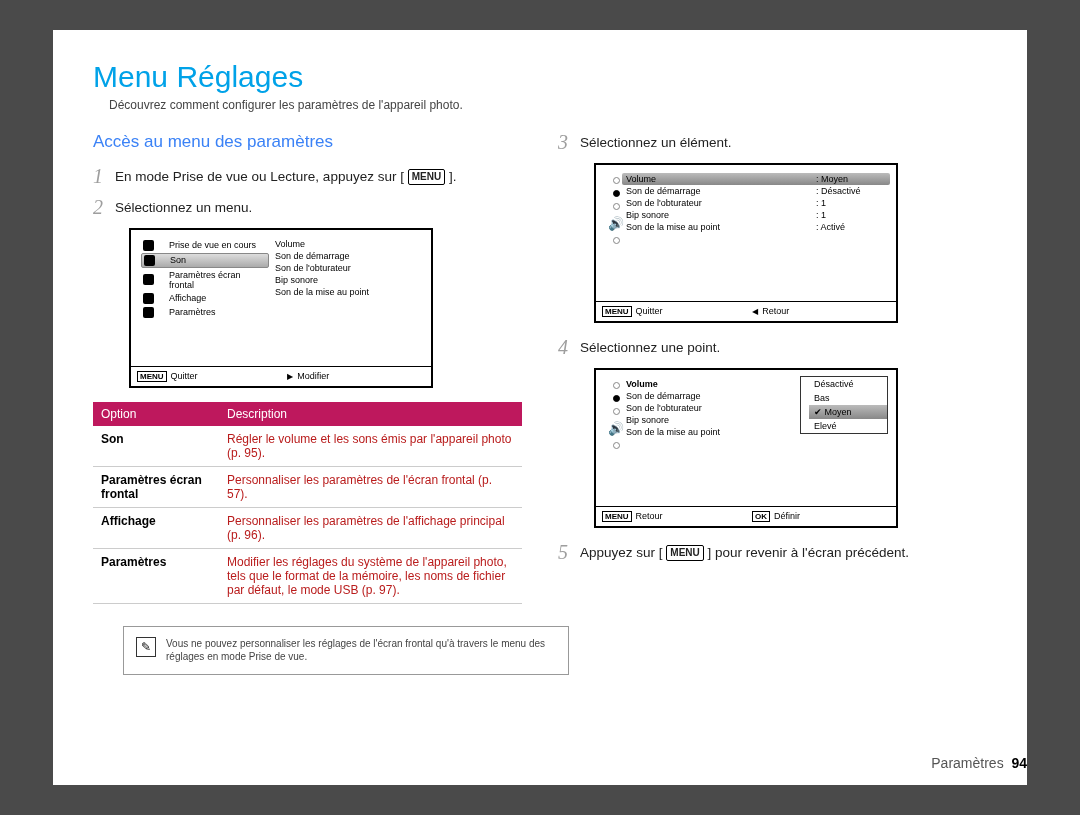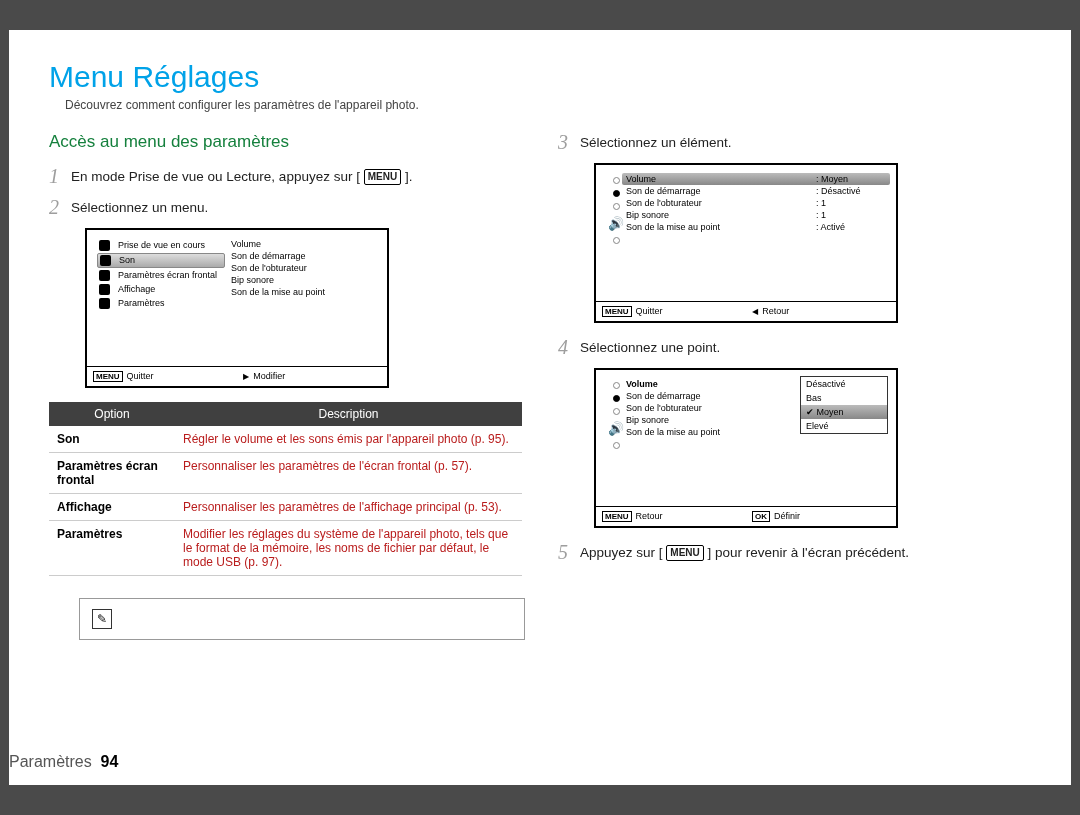--- a/index.html
+++ b/index.html
@@ -1,68 +1,68 @@
 <!DOCTYPE html>
 <html><head>
 <meta charset="utf-8">
 <style>
   html,body{margin:0;padding:0;background:#4a4a4a;font-family:Arial,Helvetica,sans-serif;color:#000;}
-  .page{width:1062px;height:755px;margin:30px auto;background:#fff;position:relative;padding:30px 40px 20px 40px;box-sizing:border-box;}
+  .page{width:974px;height:755px;margin:30px auto;background:#fff;position:relative;padding:30px 40px 20px 40px;box-sizing:border-box;}
   .page-title{font-size:30px;font-weight:400;color:#00a2e8;margin:0 0 4px 0;}
   .page-subtitle{font-size:12px;color:#444;margin:0 0 20px 16px;}
   .columns{display:flex;gap:36px;}
   .col{flex:1;}
-  .section-heading{color:#15803d;font-size:17px;font-weight:400;margin:0 0 14px 0;}
+  .section-heading{color:#3b82f6;font-size:17px;font-weight:400;margin:0 0 14px 0;}
   .step{display:flex;margin:0 0 10px 0;align-items:flex-start;font-size:13.5px;color:#222;}
   .step .num{color:#9e9e9e;font-style:italic;font-family:Georgia,serif;font-size:20px;width:22px;flex-shrink:0;line-height:1;}
   .step .txt{line-height:1.4;padding-top:2px;}
   .btn-label{display:inline-block;border:1px solid #000;border-radius:2px;padding:0 3px;font-weight:700;font-size:10px;line-height:14px;vertical-align:1px;}
 
   
   .shot{border:2px solid #000;width:300px;margin:6px 0 14px 36px;font-size:10px;color:#000;}
   .shot-inner{padding:8px 10px;min-height:120px;}
   .shot-foot{display:flex;border-top:1px solid #000;font-size:9px;}
   .shot-foot>div{flex:1;padding:4px 6px;display:flex;align-items:center;gap:4px;}
   .shot-foot .tag{font-weight:700;font-size:8px;border:1px solid #000;padding:0 2px;}
   .shot-foot .tri{font-size:8px;}
   .menu-left{float:left;width:128px;}
   .menu-right{margin-left:134px;}
-  .ml-item{display:flex;align-items:center;gap:8px;padding:1px 2px;margin:1px 0;font-size:9px;}
+  .ml-item{display:flex;align-items:center;gap:15px;padding:1px 2px;margin:1px 0;font-size:9px;}
   .ml-item.sel{background:linear-gradient(#ddd,#aaa);border:1px solid #888;border-radius:2px;}
   .ml-icon{display:inline-block;width:11px;height:11px;background:#000;border-radius:2px;}
   .mr-item{font-size:9px;padding:1px 0;}
 
   
   .sub{display:flex;}
   .sub-left{width:20px;display:flex;flex-direction:column;align-items:center;gap:6px;padding-top:4px;}
   .dot{width:5px;height:5px;border:1px solid #888;border-radius:50%;}
   .dot.filled{background:#000;border-color:#000;}
   .spk{font-size:13px;}
   .sub-list{flex:1;}
   .sub-row{display:flex;font-size:9px;padding:1px 0;}
   .sub-row .k{flex:1;}
   .sub-row .v{width:70px;}
   .sub-row.sel{background:linear-gradient(#bbb,#888);color:#000;border-radius:2px;padding:1px 4px;margin:0 -4px;}
   .opt-popup{position:absolute;right:8px;top:6px;width:86px;border:1px solid #333;background:#fff;font-size:9px;}
-  .opt-popup div{padding:2px 5px;display:flex;align-items:center;gap:3px;}
+  .opt-popup div{padding:2px 5px;display:flex;align-items:center;gap:3px;margin-left:8px;}
   .opt-popup div.sel{background:linear-gradient(#bbb,#888);}
   .check{font-size:9px;}
 
   
   table.opt{border-collapse:collapse;width:100%;font-size:12px;margin-top:6px;}
-  table.opt th{background:#404040;color:#fff;font-weight:400;text-align:center;padding:5px 8px;}
+  table.opt th{background:#be185d;color:#fff;font-weight:400;text-align:left;padding:5px 8px;}
   table.opt td{border-bottom:1px solid #ccc;padding:6px 8px;vertical-align:top;color:#b91c1c;}
   table.opt td.o{font-weight:700;color:#000;width:110px;}
 
   
   .note{border:1px solid #999;display:flex;gap:10px;padding:10px 12px;margin-top:22px;margin-left:30px;width:420px;}
   .note-icon{width:18px;height:18px;border:1px solid #333;display:flex;align-items:center;justify-content:center;font-size:12px;flex-shrink:0;}
   .note-text{font-size:10px;color:#444;line-height:1.35;}
 
-  .page-foot{position:absolute;bottom:14px;left:0;right:0;text-align:left;font-size:16px;color:#555;}
+  .page-foot{position:absolute;bottom:14px;left:0;right:0;text-align:right;font-size:14px;color:#555;}
   .page-foot b{color:#000;}
 </style>
 </head>
 <body>
 
 <div class="page">
 
   <h1 class="page-title">Menu Réglages</h1>
   <div class="page-subtitle">Découvrez comment configurer les paramètres de l'appareil photo.</div>
 
@@ -139,21 +139,21 @@
         <tr>
               <td class="o">Son</td>
               <td>Régler le volume et les sons émis par l'appareil photo (p. 95).</td>
             </tr>
         <tr>
               <td class="o">Paramètres écran frontal</td>
               <td>Personnaliser les paramètres de l'écran frontal (p. 57).</td>
             </tr>
         <tr>
               <td class="o">Affichage</td>
-              <td>Personnaliser les paramètres de l'affichage principal (p. 53).</td>
+              <td>Personnaliser les paramètres de l'affichage principal (p. 96).</td>
             </tr>
         <tr>
               <td class="o">Paramètres</td>
               <td>Modifier les réglages du système de l'appareil photo, tels que le format de la mémoire, les noms de fichier par défaut, le mode USB (p. 97).</td>
             </tr>
       </tbody>
         </table>
     </div>
 
     <div class="col">
@@ -277,18 +277,19 @@
           <span class="btn-label">MENU</span>
           <span>] pour revenir à l'écran précédent.</span>
         </span>
       </div>
 
     </div>
   </div>
 
   <div class="note">
     <div class="note-icon">✎</div>
+    <div class="note-text">Vous ne pouvez personnaliser les réglages de l'écran frontal qu'à travers le menu des réglages en mode Prise de vue.</div>
   </div>
 
   <div class="page-foot">
     <span>Paramètres</span>&nbsp;&nbsp;<b>94</b>
   </div>
 </div>
 
 </body></html>

